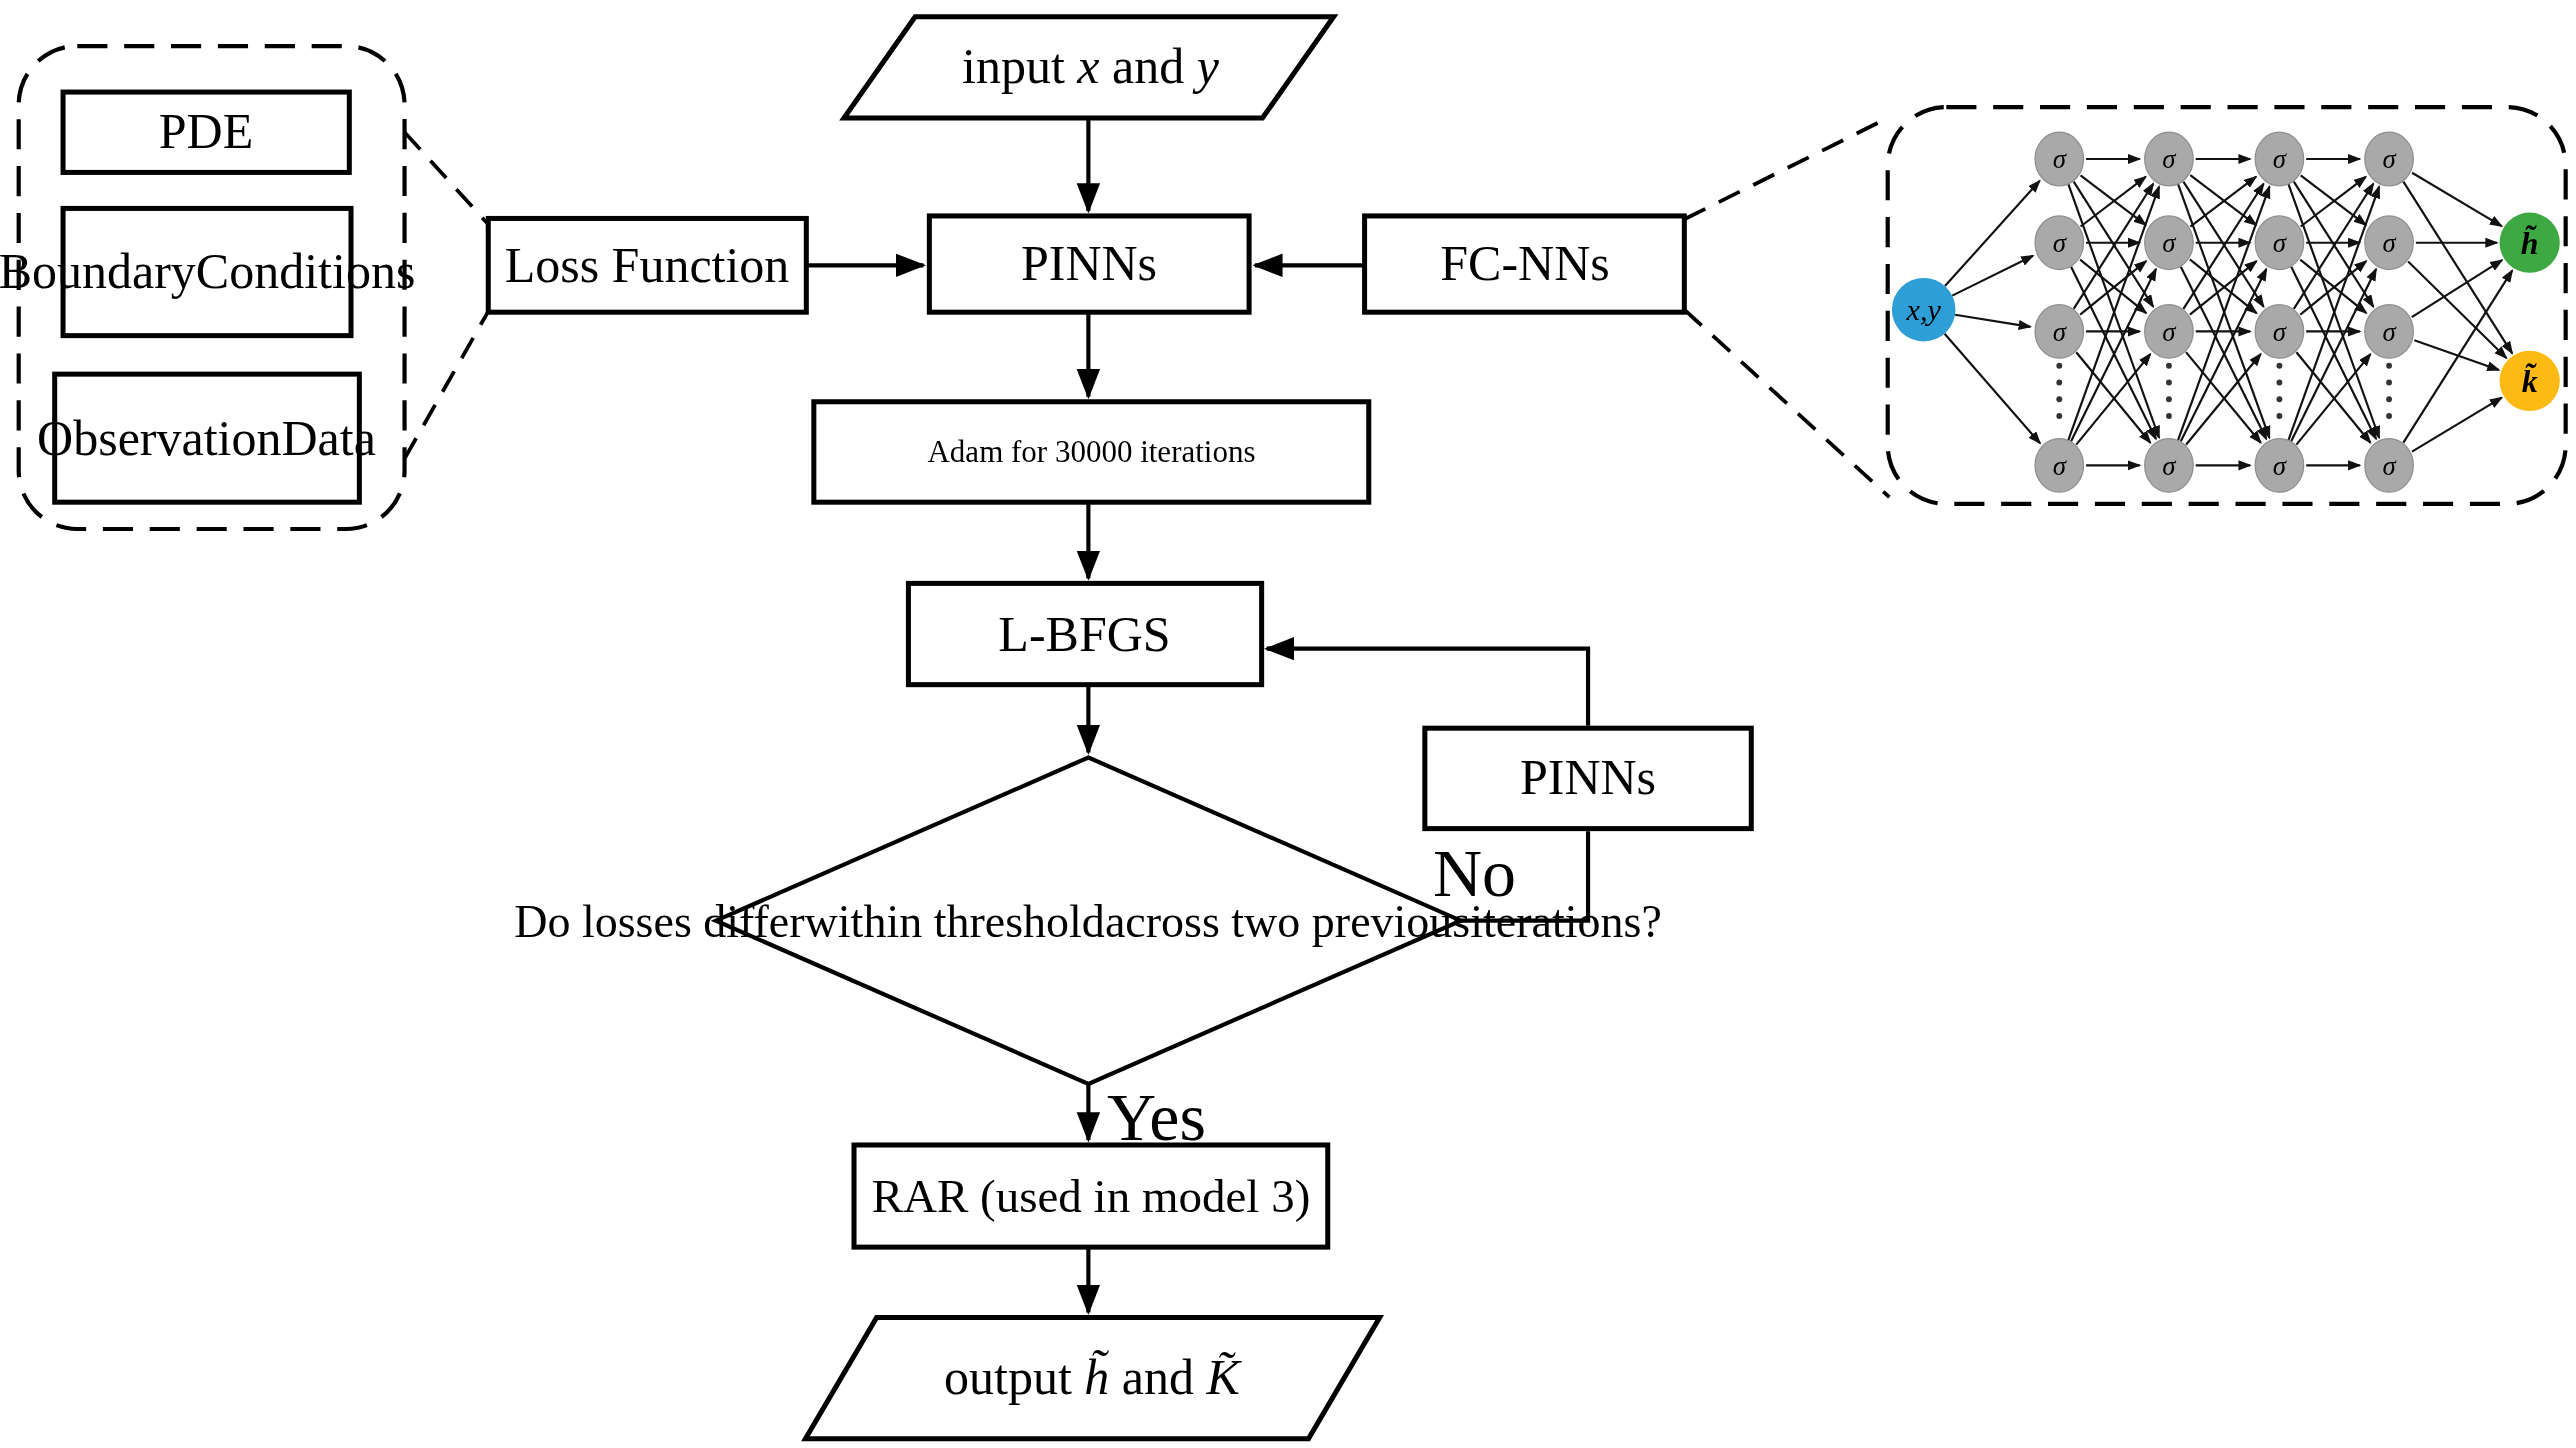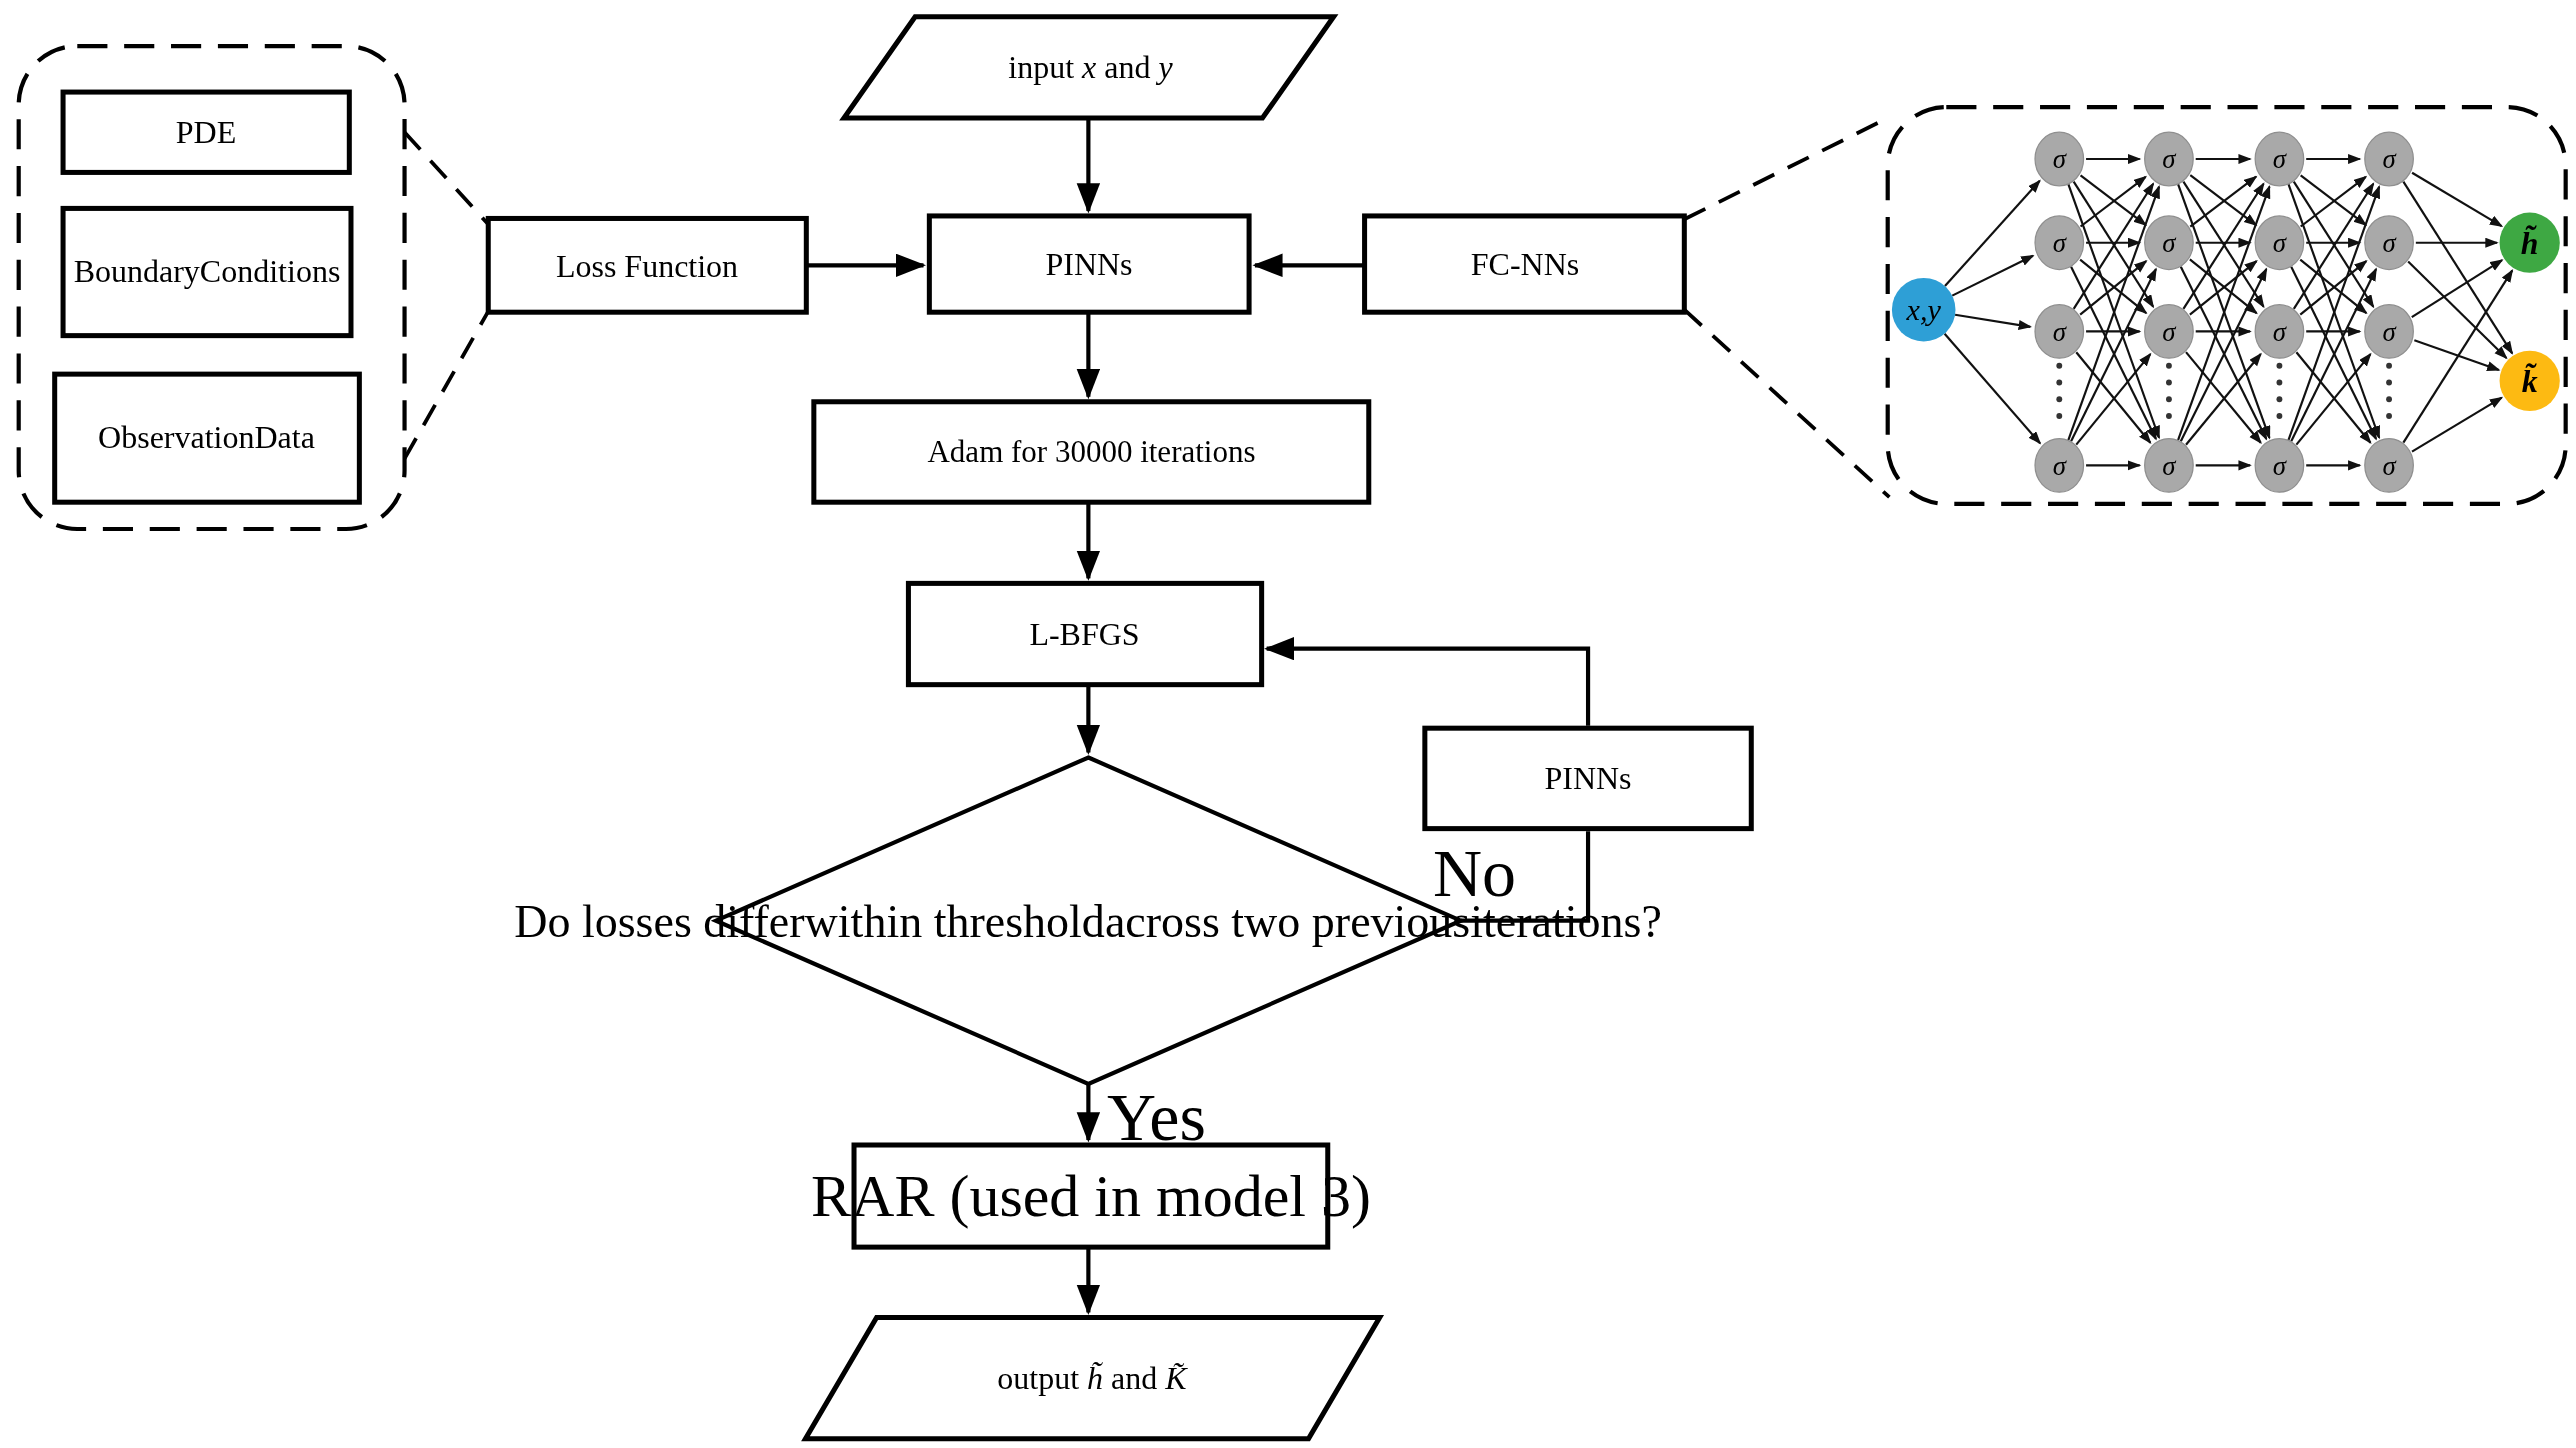--- a/index.html
+++ b/index.html
@@ -9,21 +9,21 @@
     background:#ffffff;
     font-family:"Liberation Serif","DejaVu Serif",serif;
     color:#000;
     overflow:hidden;
   }
   #diagram-svg{position:absolute;left:0;top:0;width:2576px;height:1448px;}
   .lbl{
     position:absolute;
     display:flex;align-items:center;justify-content:center;
     text-align:center;
-    font-size:32px;line-height:1.15;
+    font-size:50px;line-height:1.15;
     white-space:pre;
     pointer-events:none;
   }
   .stack{flex-direction:row;}
   .ital{font-style:italic;}
   .decision-lines{font-size:46px;line-height:1.26;}
   .corner-lbl{position:absolute;font-size:68px;display:flex;align-items:center;justify-content:flex-start;white-space:pre;}
 </style>
 </head>
 <body>
@@ -231,20 +231,20 @@
     <span>across two previous</span>
     <span>iterations?</span>
   </div>
 
   <div class="corner-lbl" style="left:1107px;top:1088px;width:151px;height:59px;">Yes</div>
 
   <div class="corner-lbl" style="left:1433px;top:844px;width:134px;height:59px;">No</div>
 
   <div class="lbl" style="left:1425px;top:728px;width:326px;height:100px;">PINNs</div>
 
-  <div class="lbl" style="left:854px;top:1145px;width:474px;height:102px;font-size:60px;">RAR (used in model 3)</div>
+  <div class="lbl" style="left:854px;top:1145px;width:474px;height:102px;font-size:47px;">RAR (used in model 3)</div>
 
   <div class="lbl" style="left:841px;top:1328px;width:502px;height:100px;">
     <span>output </span><span class="ital">h̃</span><span> and </span><span class="ital">K̃</span>
   </div>
 
 </div>
 
 
 </body></html>

